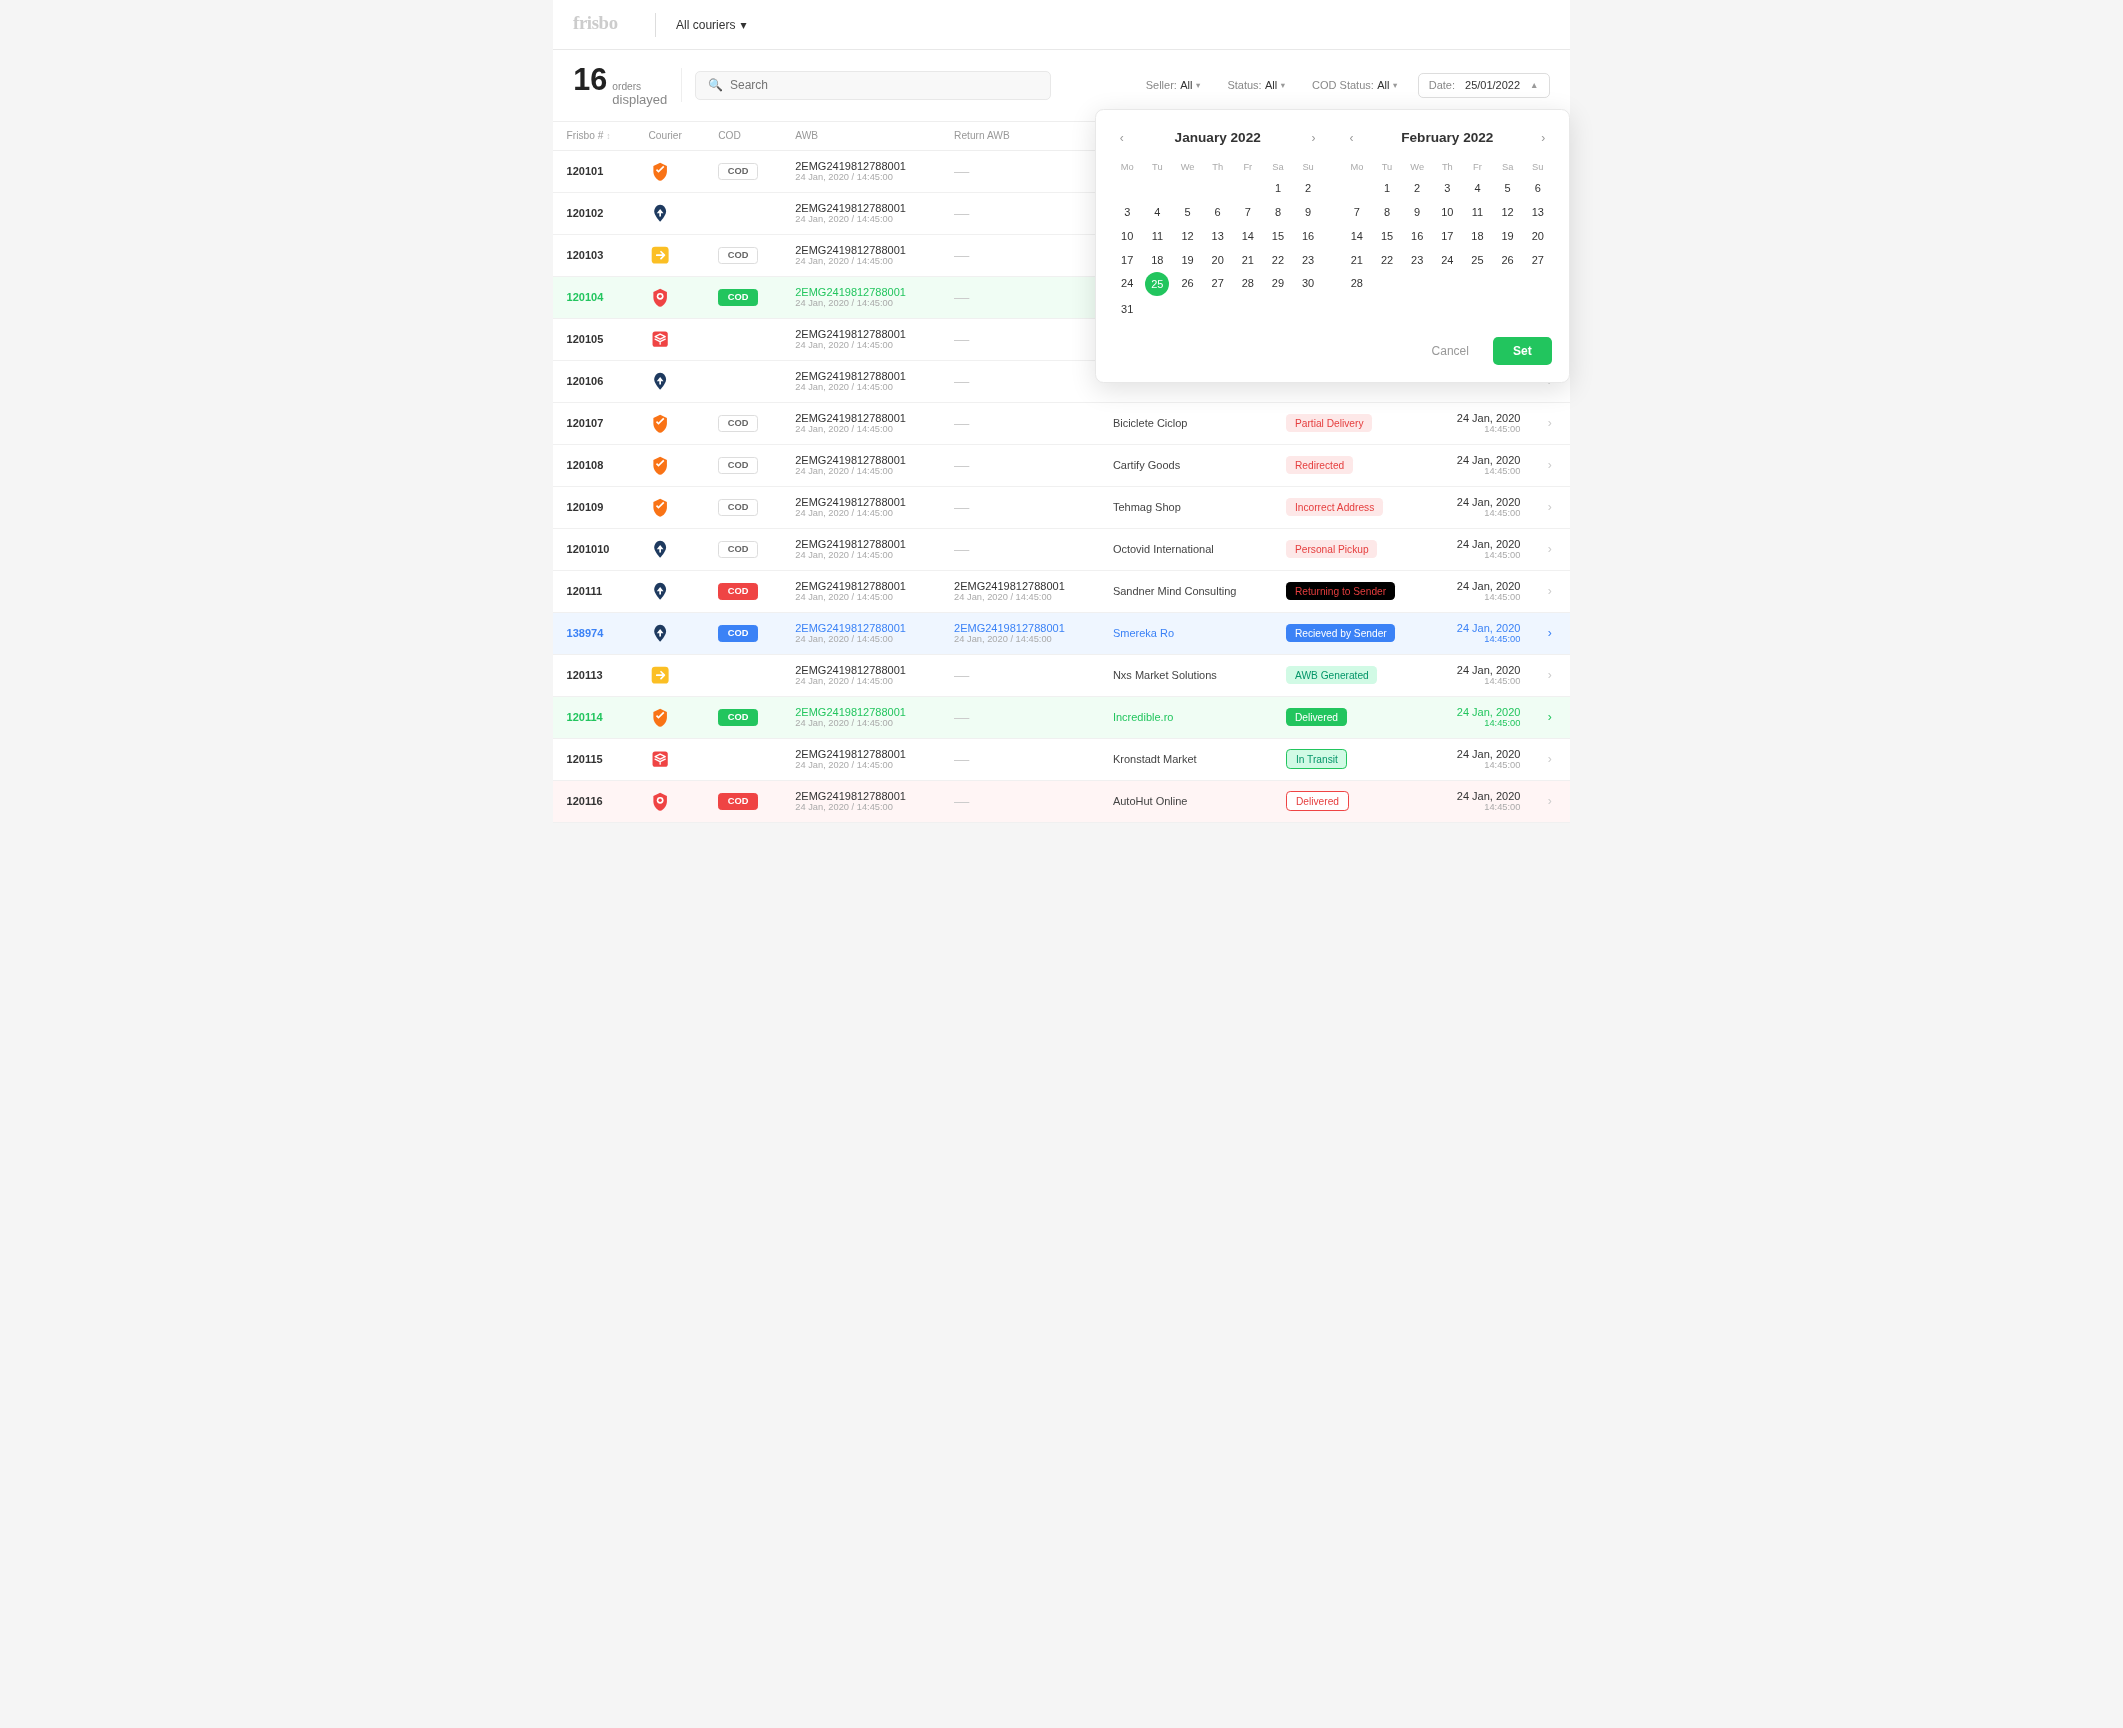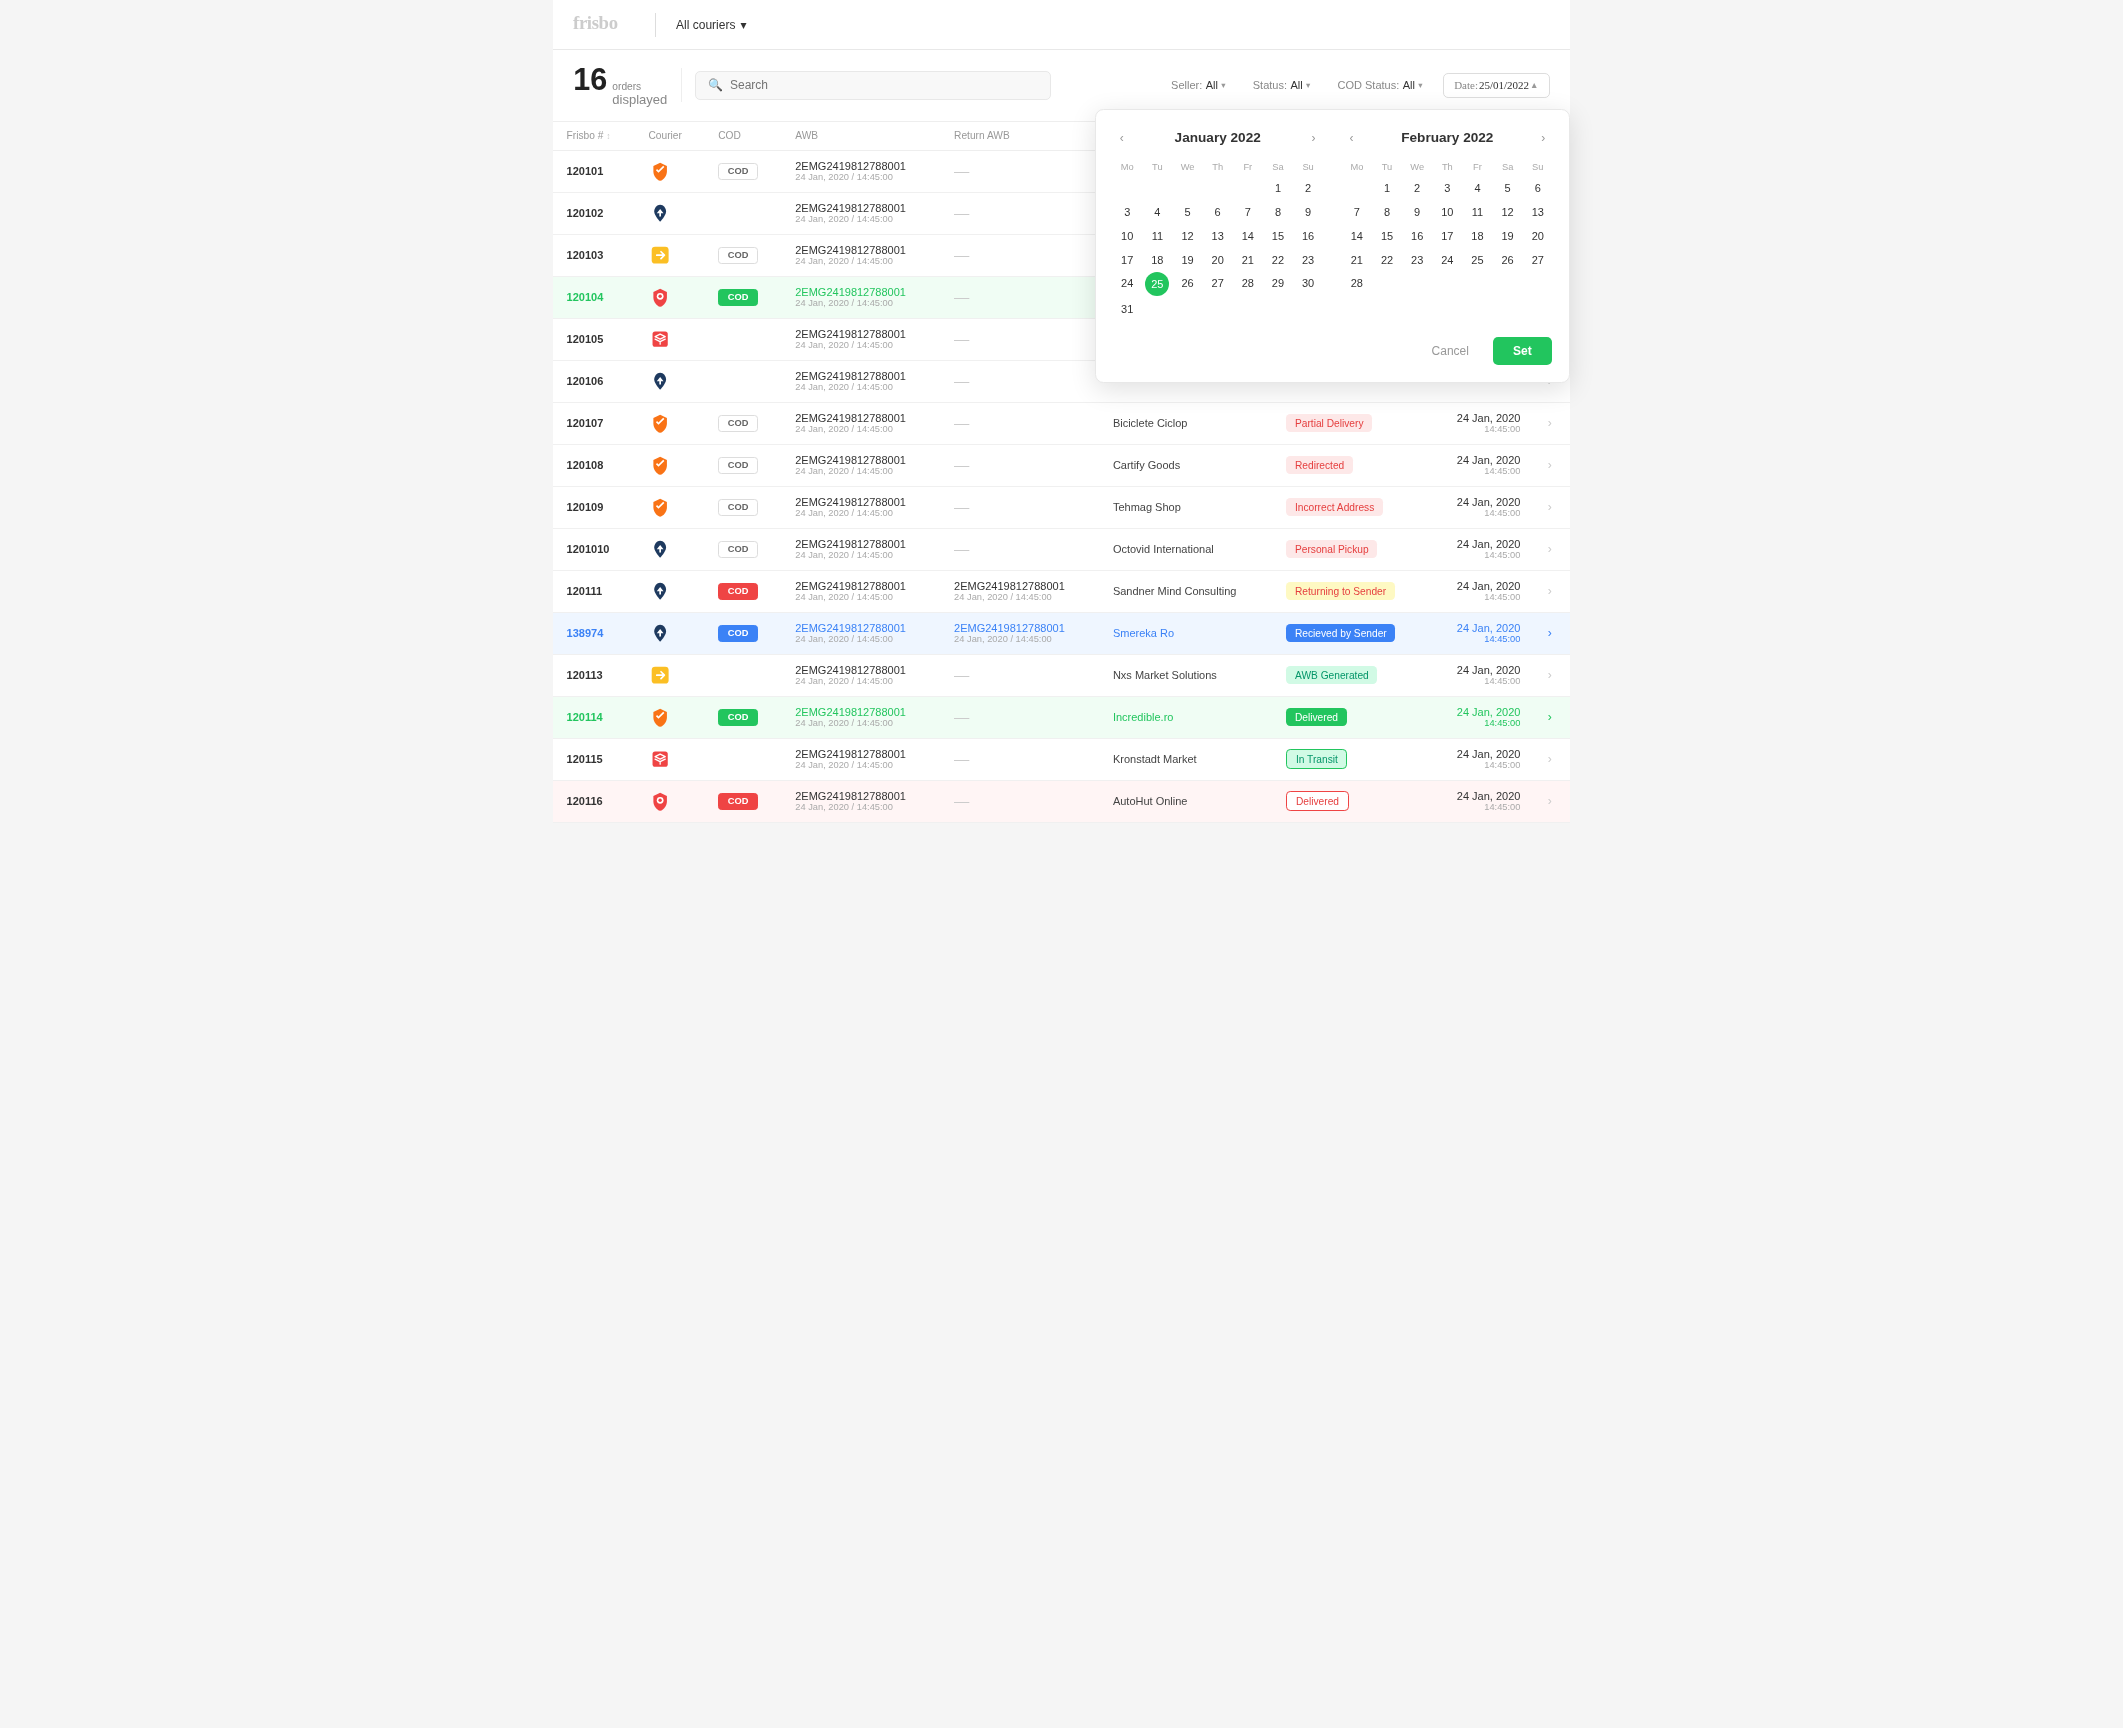--- a/index.html
+++ b/index.html
@@ -16,21 +16,21 @@
     .divider-toolbar { width: 0.8px; height: 34px; background: #eee; }
     .search-box { display: flex; align-items: center; gap: 6.8px; background: #f8f8f8; border: 0.8px solid #e8e8e8; border-radius: 5.1px; padding: 6.8px 12px; flex: 1; max-width: 356px; }
     .search-icon { color: #aaa; font-size: 12px; }
     .search-input { border: none; background: none; outline: none; font-size: 12px; color: #999; width: 100%; }
     .filters { display: flex; align-items: center; gap: 13.6px; margin-left: auto; }
     .filter-item { display: flex; align-items: center; gap: 5.1px; font-size: 11px; color: #555; }
     .filter-label { color: #888; }
     .filter-value { font-weight: 500; color: #333; }
     .filter-arrow { color: #999; font-size: 8.5px; }
     .filter-btn { display: flex; gap: 3.4px; padding: 3.4px 6.8px; border-radius: 3.4px; cursor: pointer; }
-    .date-filter { border: 0.8px solid #ddd; border-radius: 5.1px; padding: 5.1px 10.2px; display: flex; align-items: center; gap: 1px; cursor: pointer; background: #fff; font-family: Liberation Serif, serif; }
+    .date-filter { border: 0.8px solid #ddd; border-radius: 5.1px; padding: 5.1px 10.2px; display: flex; align-items: center; gap: 10px; cursor: pointer; background: #fff; }
     
     .table-container { background: #fff; margin: 0; overflow-x: auto; }
     .table { width: 100%; border-collapse: collapse; }
     .table th { padding: 8.5px 13.6px; text-align: left; font-size: 10.2px; color: #999; font-weight: 500; border-bottom: 0.8px solid #eee; white-space: nowrap; }
     .table td { padding: 8.5px 13.6px; border-bottom: 0.8px solid #f0f0f0; font-size: 11px; vertical-align: middle; }
     
     .frisbo-num { font-weight: 600; color: #333; font-size: 11px; }
     .frisbo-num.green { color: #22c55e; }
     .frisbo-num.blue { color: #3b82f6; }
     
@@ -45,21 +45,21 @@
     .awb-number { font-size: 11px; color: #333; }
     .awb-date { font-size: 9.3px; color: #aaa; }
     .awb-number.green { color: #22c55e; }
     .awb-number.blue { color: #3b82f6; }
     
     .status-badge { padding: 3.4px 8.5px; border-radius: 4.2px; font-size: 10.2px; font-weight: 500; display: inline-block; white-space: nowrap; }
     .status-partial { background: #fde8e8; color: #e53e3e; }
     .status-redirected { background: #fde8e8; color: #e53e3e; }
     .status-incorrect { background: #fde8e8; color: #e53e3e; }
     .status-pickup { background: #fde8e8; color: #e53e3e; }
-    .status-returning { background: #fef9c3; color: #e53e3e; }
+    .status-returning { background: #000000; color: #e53e3e; }
     .status-received { background: #3b82f6; color: #fff; }
     .status-awb { background: #d1fae5; color: #059669; }
     .status-delivered { background: #22c55e; color: #fff; }
     .status-transit { background: #d1fae5; color: #059669; border: 0.8px solid #22c55e; }
     .status-delivered-outline { background: #fff; color: #e53e3e; border: 0.8px solid #ef4444; }
     
     .date-info { display: flex; flex-direction: column; align-items: flex-end; }
     .date-main { font-size: 11px; color: #333; }
     .date-main.green { color: #22c55e; }
     .date-main.blue { color: #3b82f6; }

